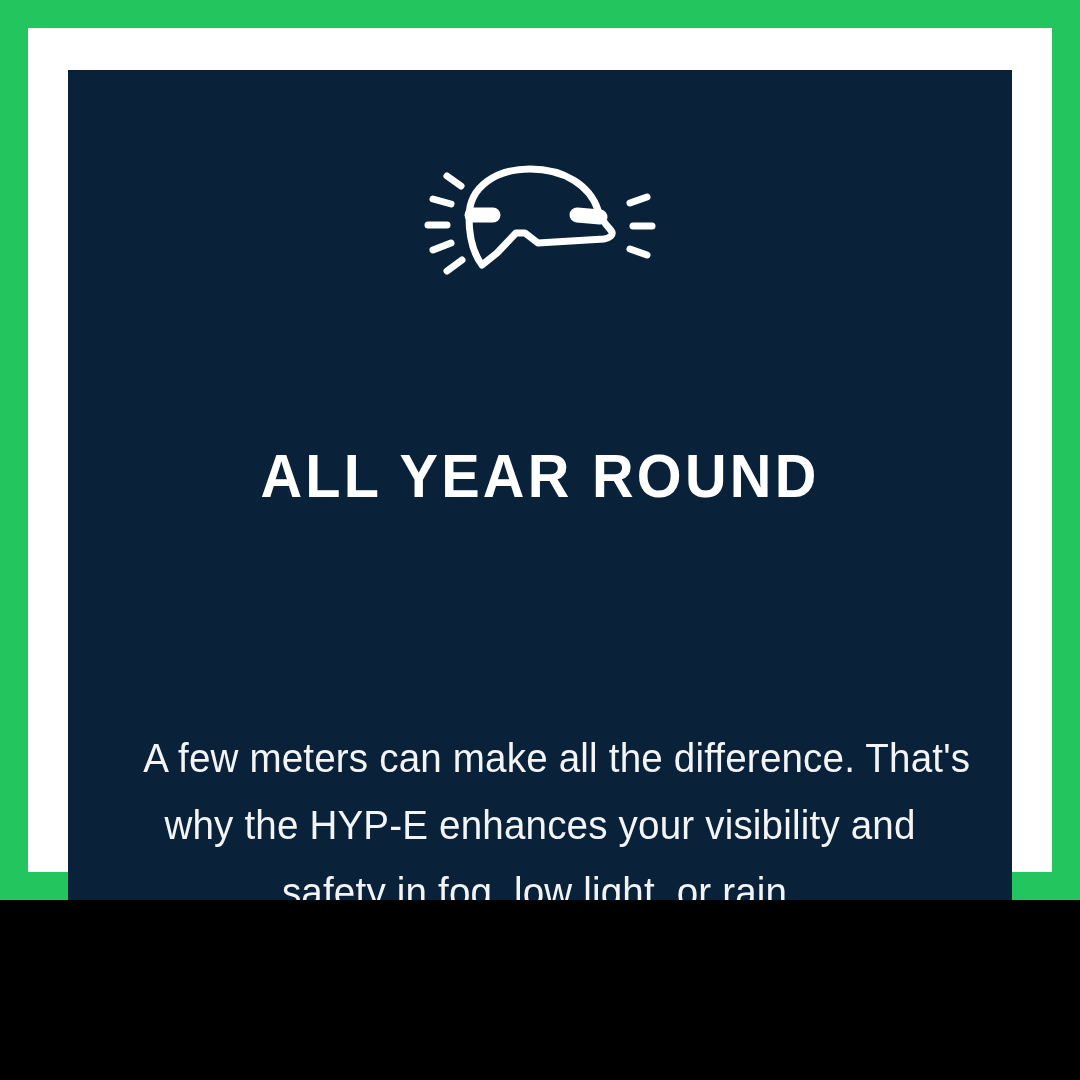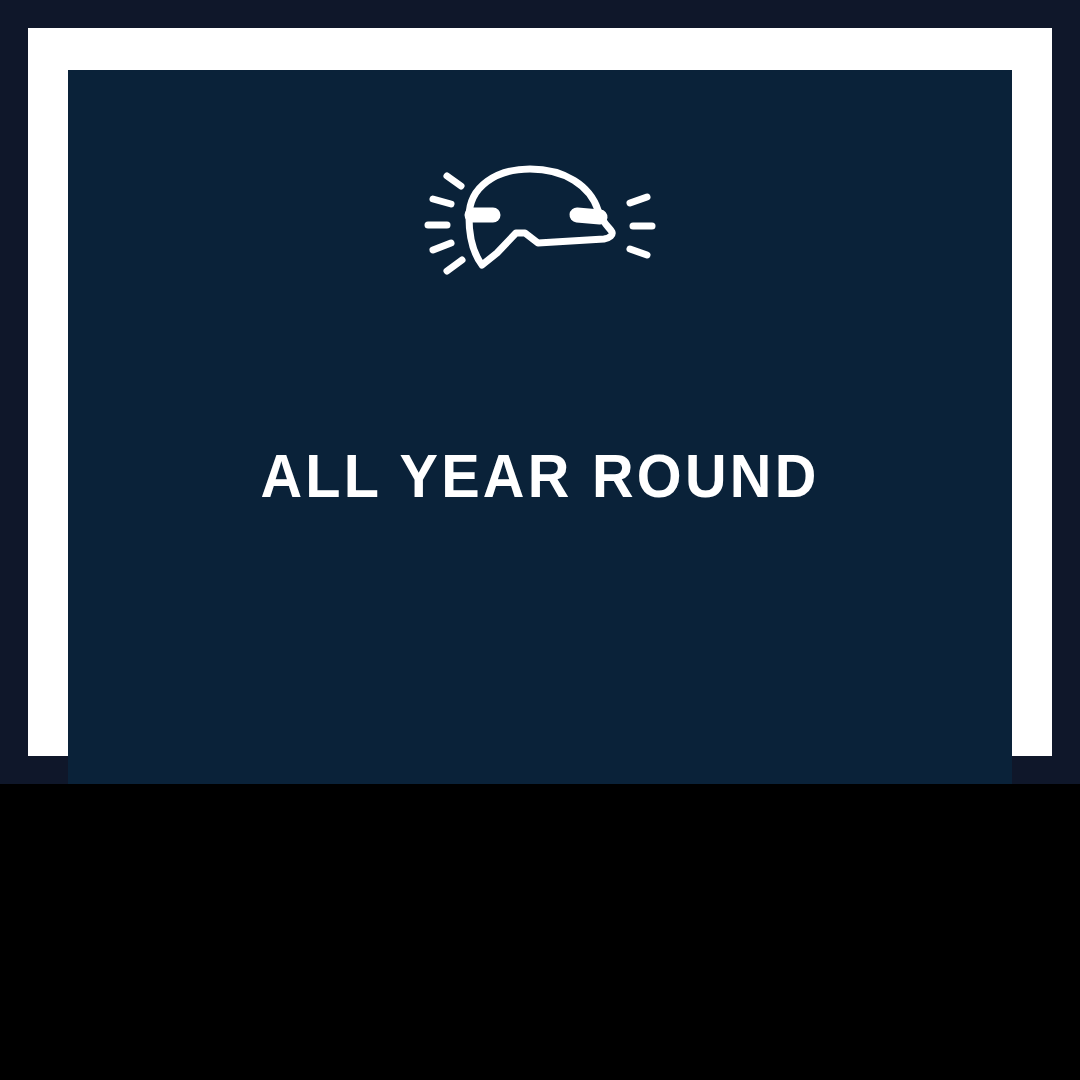--- a/index.html
+++ b/index.html
@@ -4,22 +4,22 @@
 <style>
   html, body {
     margin: 0;
     padding: 0;
     background: #000000;
   }
 
   #card {
     position: relative;
     width: 1080px;
-    height: 784px;
-    background: #0f172a;
+    height: 900px;
+    background: #22c55e;
     overflow: hidden;
     font-family: "Liberation Sans", sans-serif;
   }
 
   
   .frame-white {
     position: absolute;
     left: 28px;
     top: 28px;
     right: 28px;
@@ -141,15 +141,20 @@
         <path d="M27 116 L42 105" stroke-width="7"></path>
 
         <path d="M210 48 L227 42" stroke-width="7"></path>
         <path d="M213 71 L232 71" stroke-width="7"></path>
         <path d="M210 94 L227 100" stroke-width="7"></path>
       </svg>
     </div>
 
     <div class="headline">ALL YEAR ROUND</div>
 
+    <div class="body-copy">
+      <span class="body-line">A few meters can make all the difference. That's</span>
+      <span class="body-line">why the HYP-E enhances your visibility and</span>
+      <span class="body-line">safety in fog, low light, or rain.</span>
+    </div>
 
   </div>
 </div>
 
 </body></html>

